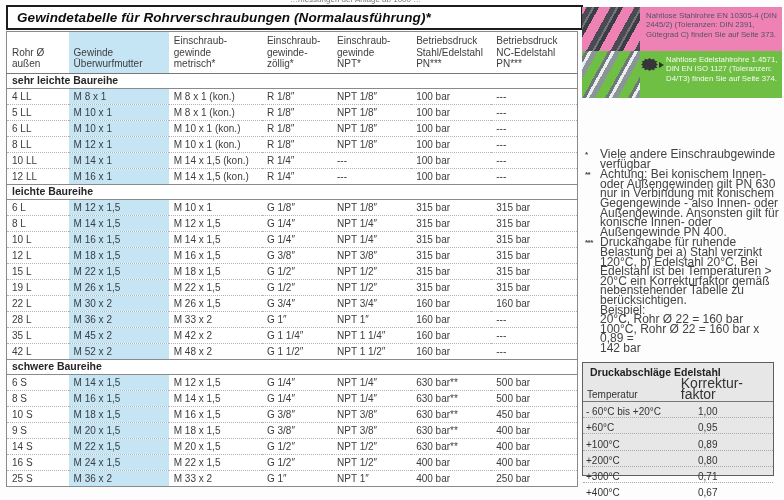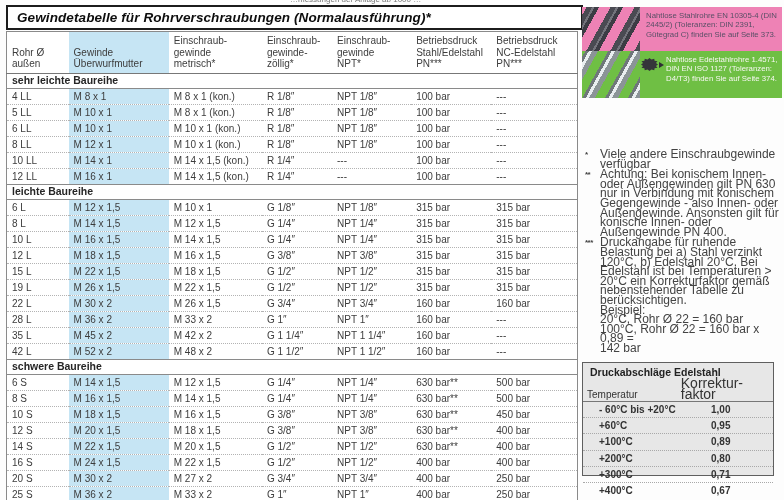--- a/index.html
+++ b/index.html
@@ -48,21 +48,21 @@
   .fn-text{flex:1;font-size:12px;line-height:9.6px;color:#434343;white-space:pre-line;}
 
   
   .corr-table{position:absolute;left:582px;top:362px;width:192px;height:114px;background:#e7e7e7;
               border:1.5px solid #5f5f5f;box-sizing:border-box;font-size:10px;color:#333;}
   .corr-title{font-weight:bold;font-size:10.5px;color:#222;padding:3px 0 0 7px;}
   .corr-head{display:flex;justify-content:space-between;align-items:flex-end;padding:0 30px 1px 4px;
              border-bottom:1px solid #777;}
   .corr-head .t{font-size:10px;}
   .corr-head .f{font-size:14px;white-space:pre-line;text-align:left;line-height:11px;}
-  .corr-row{display:flex;border-bottom:1px dotted #a9a9a9;height:15.2px;align-items:center;padding-left:16px;font-weight:bold;}
+  .corr-row{display:flex;border-bottom:1px dotted #a9a9a9;height:15.2px;align-items:flex-end;padding-left:3px;}
   .corr-row:last-child{border-bottom:none;}
   .corr-row .t{flex:0 0 112px;}
   .corr-row .v{flex:1;}
 </style>
 </head>
 <body>
 
 <div class="page">
 
   <div class="topline">…messungen der Anlage ab 1000 …</div>
@@ -279,21 +279,21 @@
         <tr>
           <td>10 S</td>
           <td class="blue">M 18 x 1,5</td>
           <td>M 16 x 1,5</td>
           <td>G 3/8″</td>
           <td>NPT 3/8″</td>
           <td>630 bar**</td>
           <td>450 bar</td>
         </tr>
         <tr>
-          <td>12 S</td>
+          <td>9 S</td>
           <td class="blue">M 20 x 1,5</td>
           <td>M 18 x 1,5</td>
           <td>G 3/8″</td>
           <td>NPT 3/8″</td>
           <td>630 bar**</td>
           <td>400 bar</td>
         </tr>
         <tr>
           <td>14 S</td>
           <td class="blue">M 22 x 1,5</td>
@@ -304,29 +304,20 @@
           <td>400 bar</td>
         </tr>
         <tr>
           <td>16 S</td>
           <td class="blue">M 24 x 1,5</td>
           <td>M 22 x 1,5</td>
           <td>G 1/2″</td>
           <td>NPT 1/2″</td>
           <td>400 bar</td>
           <td>400 bar</td>
-        </tr>
-        <tr>
-          <td>20 S</td>
-          <td class="blue">M 30 x 2</td>
-          <td>M 27 x 2</td>
-          <td>G 3/4″</td>
-          <td>NPT 3/4″</td>
-          <td>400 bar</td>
-          <td>250 bar</td>
         </tr>
         <tr>
           <td>25 S</td>
           <td class="blue">M 36 x 2</td>
           <td>M 33 x 2</td>
           <td>G 1″</td>
           <td>NPT 1″</td>
           <td>400 bar</td>
           <td>250 bar</td>
         </tr>

